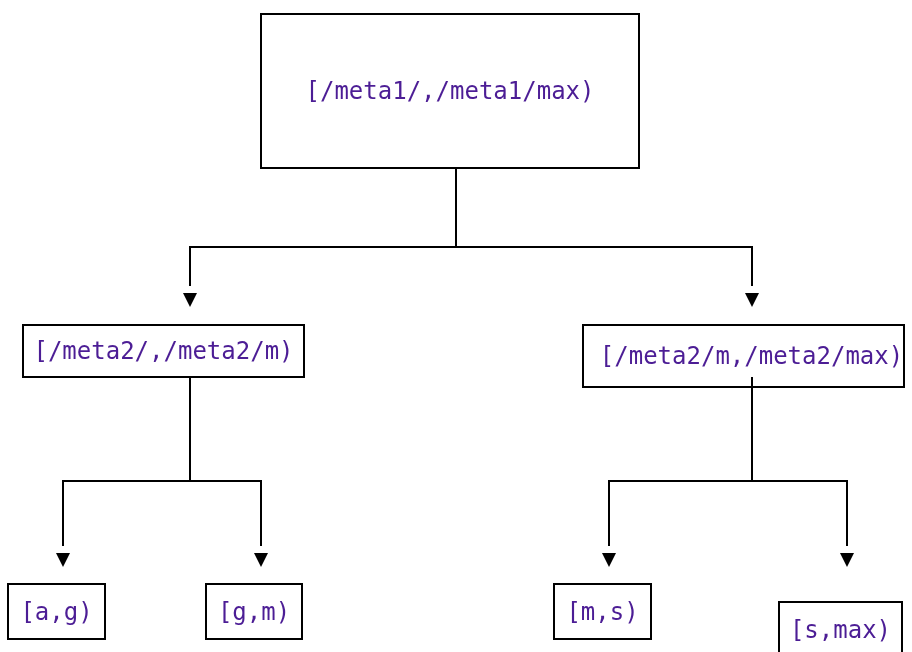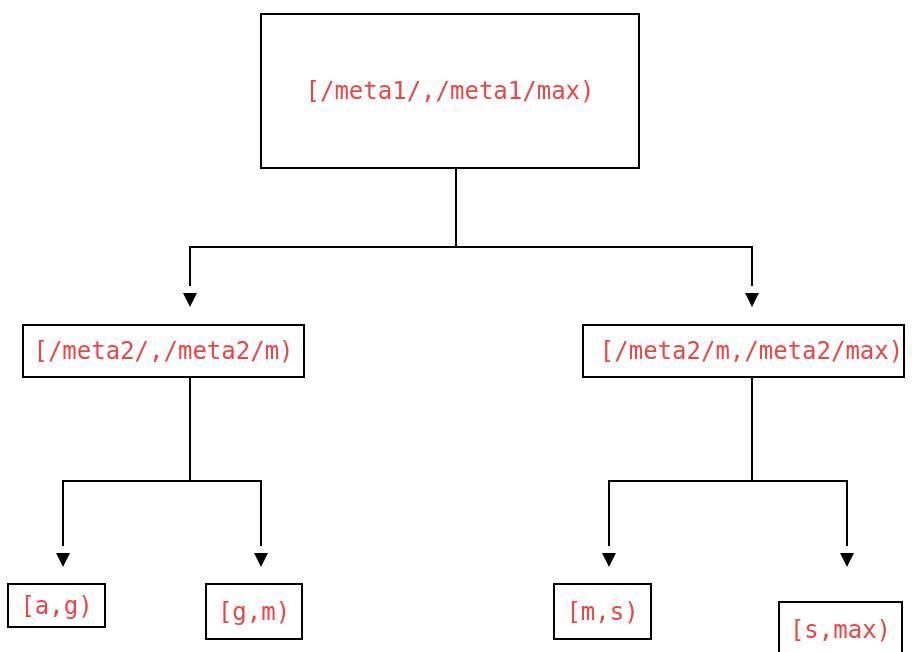--- a/index.html
+++ b/index.html
@@ -13,32 +13,32 @@
     height: 652px;
     background: #ffffff;
     overflow: hidden;
     font-family: "DejaVu Sans Mono", "Liberation Mono", monospace;
   }
   .node {
     position: absolute;
     box-sizing: border-box;
     border: 2px solid #000000;
     background: #ffffff;
-    color: #ef4444;
+    color: #4c1d95;
     font-size: 24px;
     line-height: 1;
     display: flex;
     align-items: center;
     justify-content: center;
     white-space: nowrap;
   }
   .node-root   { left: 260px; top: 13px;  width: 380px; height: 156px; }
   .node-left   { left: 22px;  top: 324px; width: 283px; height: 54px; }
-  .node-right  { left: 582px; top: 324px; width: 323px; height: 54px; padding-left: 16px; }
-  .node-leaf-ag   { left: 7px;   top: 583px; width: 99px;  height: 45px; }
+  .node-right  { left: 582px; top: 324px; width: 323px; height: 64px; padding-left: 16px; }
+  .node-leaf-ag   { left: 7px;   top: 583px; width: 99px;  height: 57px; }
   .node-leaf-gm   { left: 205px; top: 583px; width: 98px;  height: 57px; }
   .node-leaf-ms   { left: 553px; top: 583px; width: 99px;  height: 57px; }
   .node-leaf-smax { left: 778px; top: 601px; width: 125px; height: 57px; }
 
   .line {
     position: absolute;
     background: #000000;
   }
   
   .stem-root    { left: 455px; top: 169px; width: 2px;  height: 79px; }

